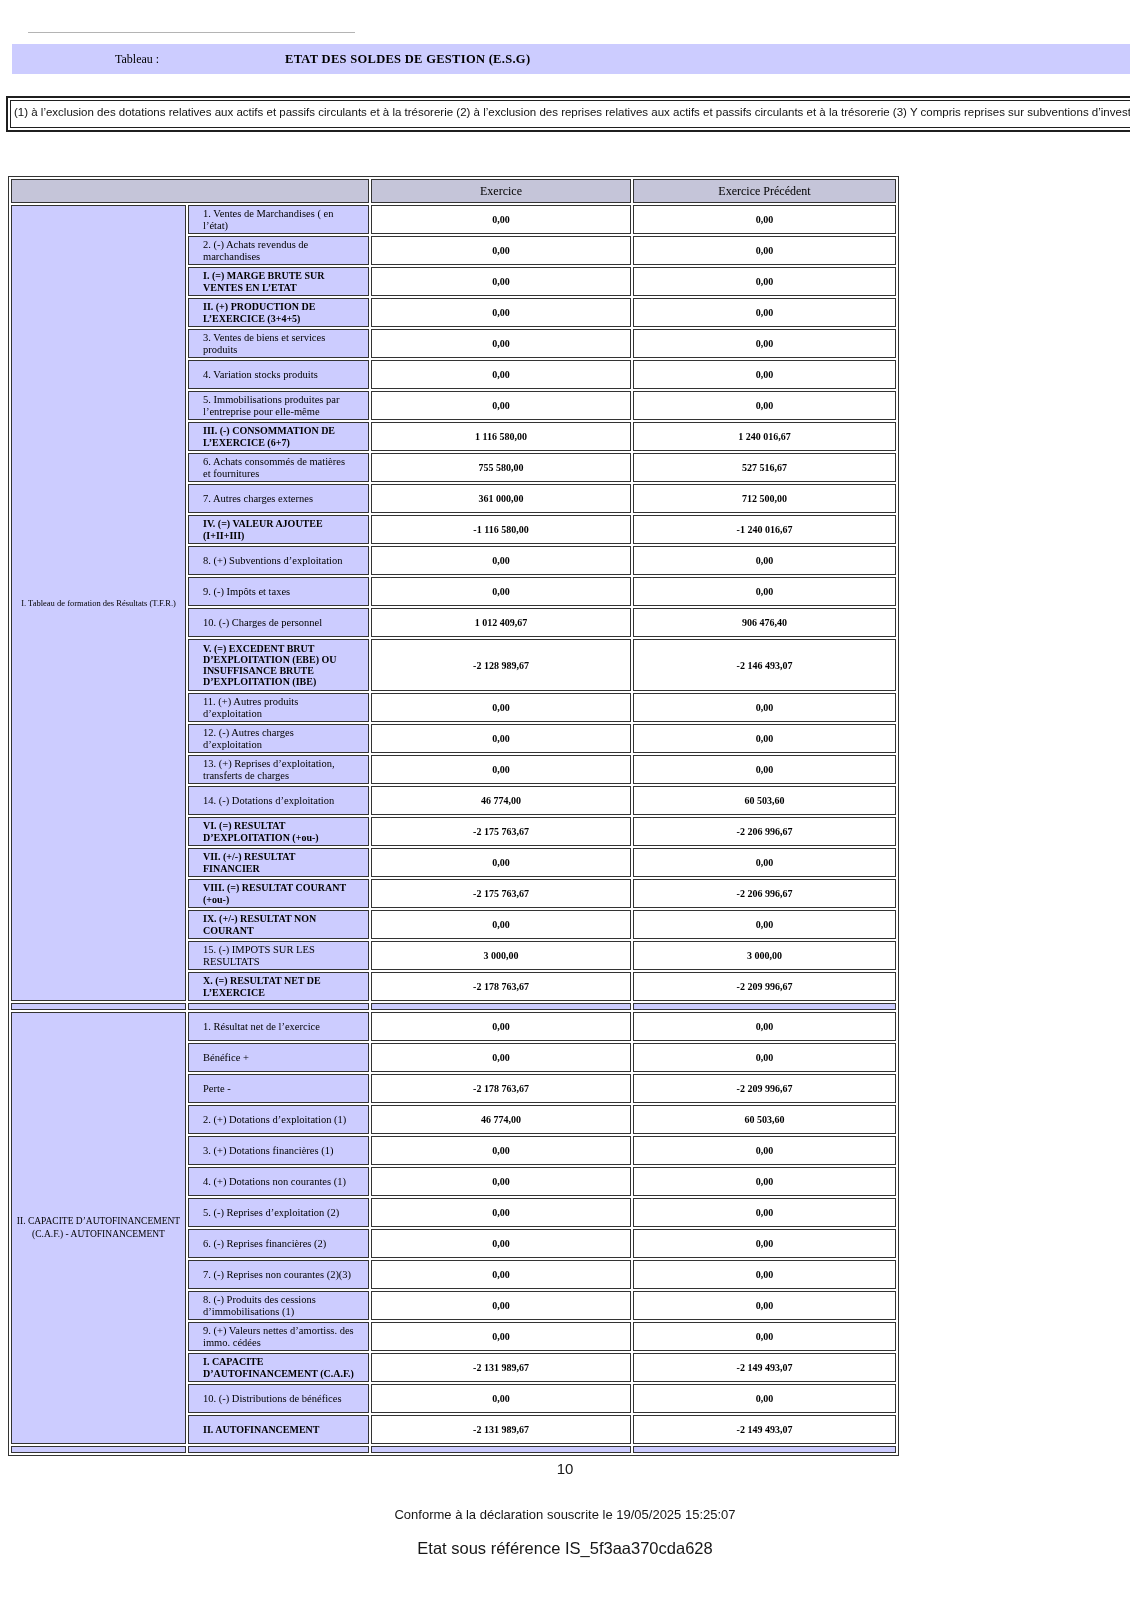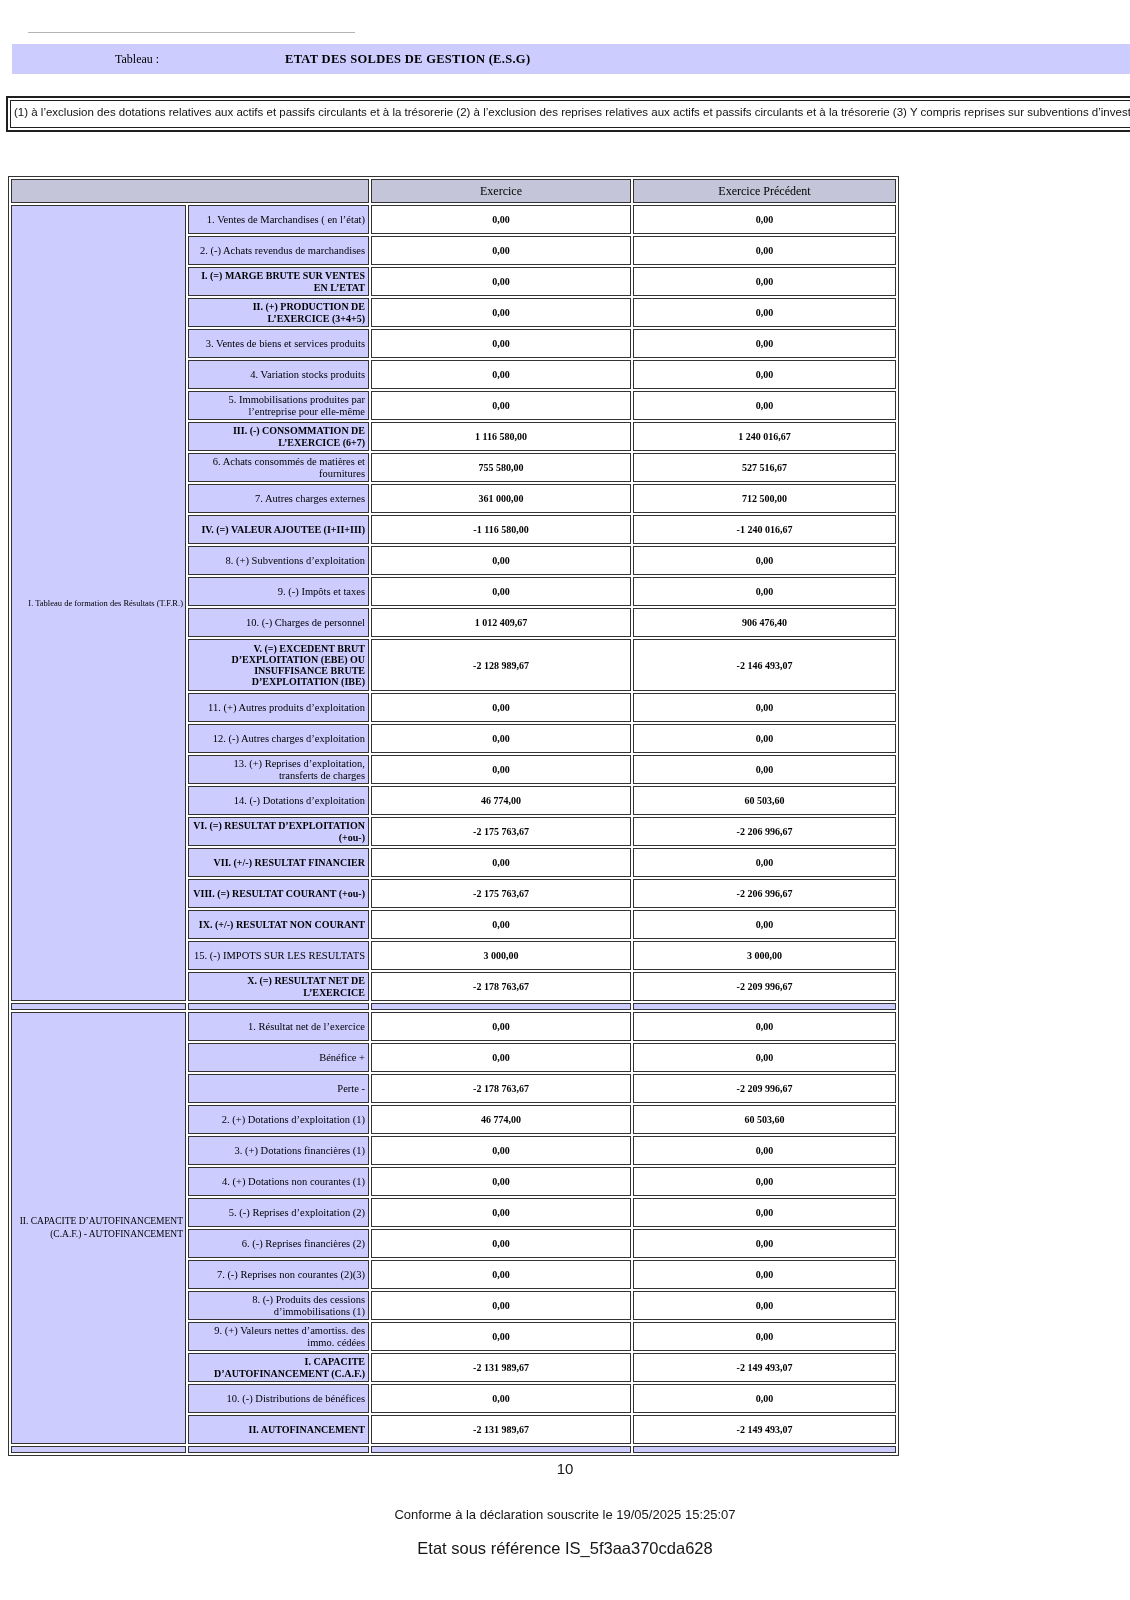--- a/index.html
+++ b/index.html
@@ -44,28 +44,28 @@
   }
   table.esg th, table.esg td{
     border:1px solid var(--tborder,#333);
     font-family:"Liberation Serif",serif;overflow:hidden;
   }
   th.hd{
     height:20px;background:var(--headbg,#c5c5d9);
     font-size:12px;font-weight:normal;text-align:center;vertical-align:middle;color:#000;
   }
   td.sec{
-    background:var(--lavender,#ccccff);text-align:right;vertical-align:middle;
+    background:var(--lavender,#ccccff);text-align:center;vertical-align:middle;
     color:#000;padding:16px 2px;
   }
   td.sec.sec0{font-size:8.5px;white-space:nowrap;}
   td.sec.sec1{font-size:9.5px;white-space:pre-line;line-height:1.35;}
   td.lbl{
     height:25px;background:var(--lavender,#ccccff);
-    font-size:10.5px;line-height:1.12;padding:1px 3px;vertical-align:middle;color:#000;text-align:right;
+    font-size:10.5px;line-height:1.12;padding:1px 14px;vertical-align:middle;color:#000;
   }
   td.lbl.b{font-weight:bold;font-size:10px;}
   td.val{
     height:25px;background:#fff;text-align:center;vertical-align:middle;
     font-size:10px;font-weight:bold;color:#000;
   }
   tr.seprow td{height:5px;background:var(--lavender,#ccccff);padding:0;}
 
   .footer{position:absolute;left:0;width:1130px;text-align:center;color:#161616;
     font-family:"Liberation Sans",sans-serif;}

